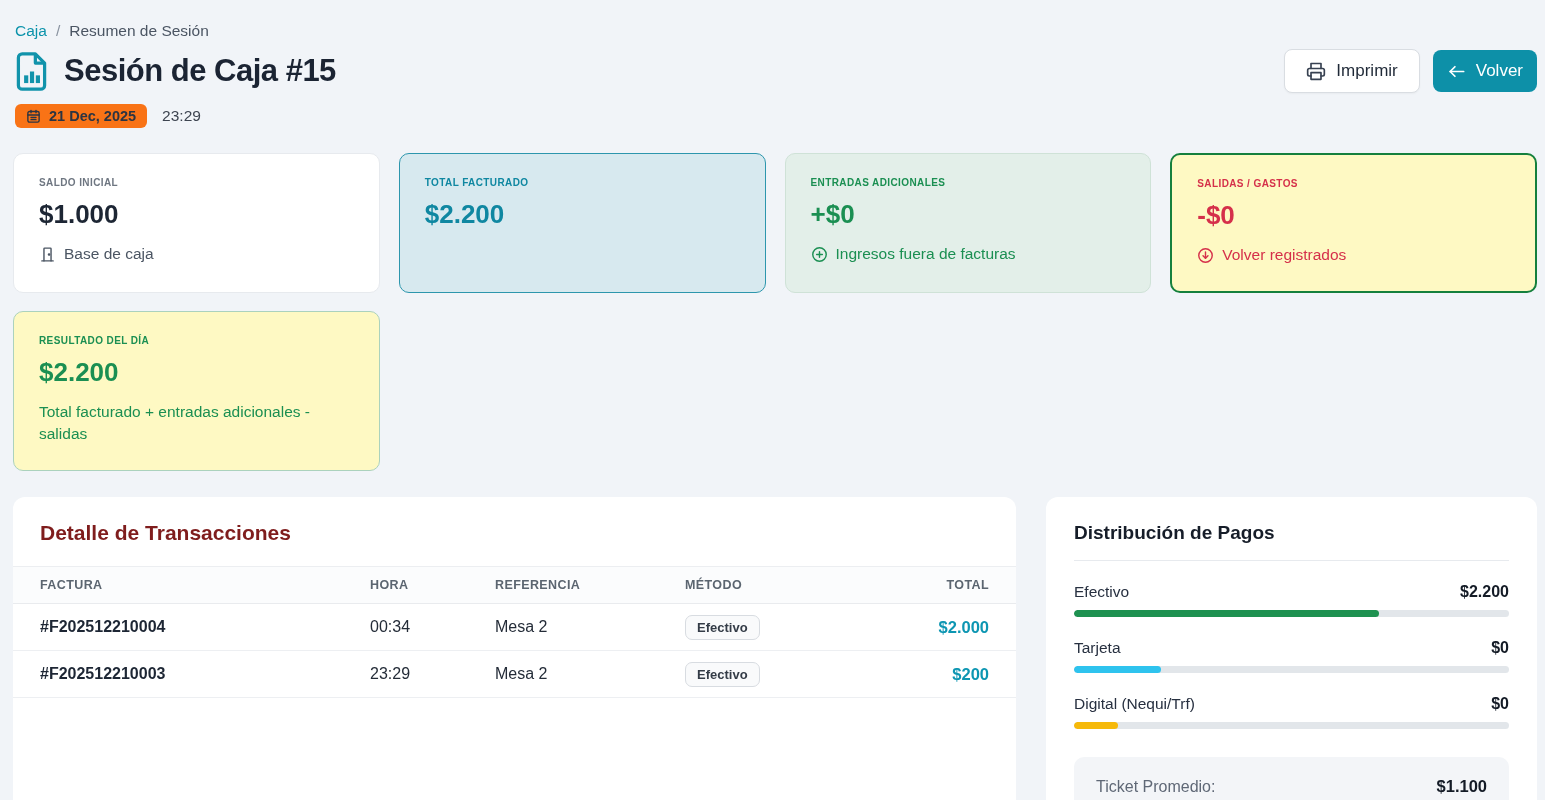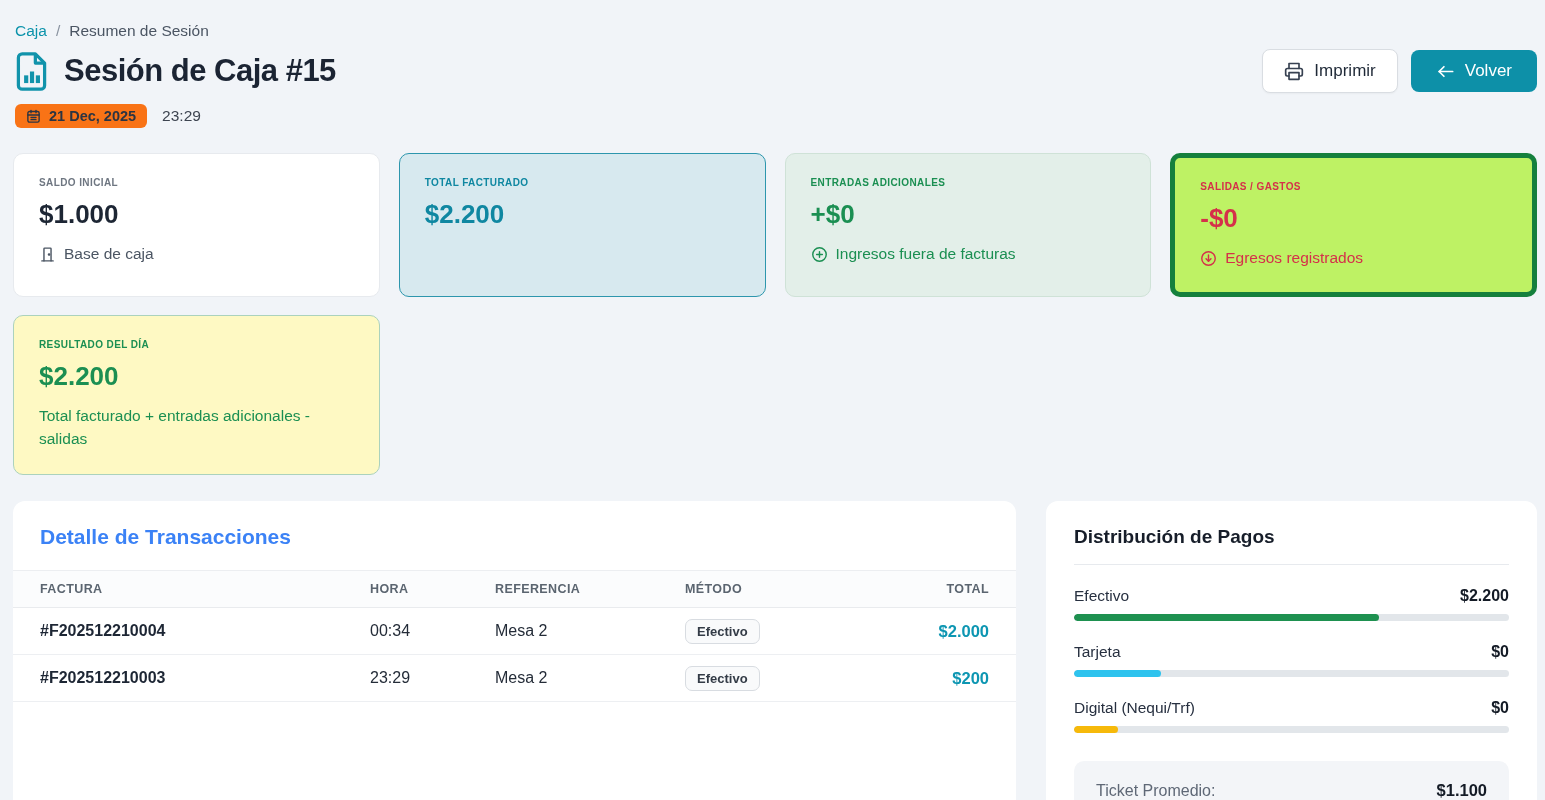--- a/index.html
+++ b/index.html
@@ -17,52 +17,52 @@
   .crumb-sep { color: #8a93a0; }
   .crumb-current { color: #4b5563; }
 
   .title-row { display: flex; align-items: center; gap: 14px; margin-top: 9px; justify-content: center; }
   .title-icon { flex: 0 0 auto; display: flex; }
   .page-title { font-size: 31px; font-weight: 700; color: #1b2433; letter-spacing: -0.5px; }
   .header-actions { margin-left: auto; display: flex; gap: 13px; align-items: center; }
   .btn { display: inline-flex; align-items: center; gap: 10px; border-radius: 8px; font-size: 17px;
          padding: 11px 21px; cursor: pointer; border: none; font-family: inherit; }
   .btn-print { background: #ffffff; border: 1px solid #d9dde2; color: #1f2937; box-shadow: 0 1px 2px rgba(0,0,0,0.04); margin-left: 36px; }
-  .btn-back { background: #0d90a8; color: #ffffff; padding: 11px 25px; }
+  .btn-back { background: #0d90a8; color: #ffffff; padding: 11px 14px; }
 
   .meta-row { display: flex; align-items: center; gap: 15px; margin-top: 11px; margin-left: 2px; }
   .date-badge { display: inline-flex; align-items: center; gap: 8px; background: #f97316;
                 border-radius: 6px; padding: 4px 11px; font-size: 14.5px; font-weight: 700; color: #2b3442; }
   .time-text { font-size: 15.5px; color: #3d4450; }
 
   
   .cards-grid { display: grid; grid-template-columns: repeat(4, 1fr); gap: 19px; margin-top: 25px; }
   .card { border-radius: 10px; padding: 23px 25px; min-height: 140px; }
   .card-saldo     { background: #ffffff; border: 1px solid #e7eaee; }
   .card-facturado { background: #d7e9ef; border: 1.5px solid #2d96ad; }
   .card-entradas  { background: #e3efe9; border: 1px solid #cfe2d7; }
-  .card-salidas   { background: #bef264; border: 5px solid #15803d; }
+  .card-salidas   { background: #fef9c3; border: 2px solid #15803d; }
   .card-resultado { background: #fef9c3; border: 1px solid #abd2bd; min-height: 160px; margin-top: -1px; }
   .card-label { font-size: 10px; font-weight: 700; letter-spacing: 0.4px; }
   .card-value { font-size: 26px; font-weight: 700; margin-top: 11px; }
   .card-note  { font-size: 15.5px; margin-top: 13px; display: flex; align-items: center; gap: 8px; line-height: 1.45; }
   .card-saldo .card-label { color: #6e7681; }
   .card-saldo .card-value { color: #1d2634; }
   .card-saldo .card-note  { color: #4b5563; }
   .card-facturado .card-label, .card-facturado .card-value, .card-facturado .card-note { color: #0f87a1; }
   .card-entradas .card-label, .card-entradas .card-value, .card-entradas .card-note,
   .card-resultado .card-label, .card-resultado .card-value, .card-resultado .card-note { color: #1b8f52; }
   .card-salidas .card-label, .card-salidas .card-value, .card-salidas .card-note { color: #d5304a; }
   .card-note svg { flex: 0 0 auto; }
 
   
   .bottom-grid { display: grid; grid-template-columns: 1fr 491px; gap: 30px; margin-top: 26px; align-items: start; }
   .panel { background: #ffffff; border-radius: 12px; min-height: 345px; }
 
-  .tx-title { font-size: 21px; font-weight: 700; color: #3b82f6; padding: 24px 27px 21px; }
+  .tx-title { font-size: 21px; font-weight: 700; color: #7f1d1d; padding: 24px 27px 21px; }
   .tx-header, .tx-row { display: grid; grid-template-columns: 330px 125px 190px 185px 1fr;
                         align-items: center; padding: 0 27px; }
   .tx-header { height: 38px; background: #fbfcfd; border-top: 1px solid #eceef1; border-bottom: 1px solid #e9ebee;
                font-size: 12.5px; font-weight: 700; color: #5b6570; letter-spacing: 0.4px; }
   .tx-header .col-total { text-align: right; }
   .tx-row { height: 47px; border-bottom: 1px solid #edeff2; font-size: 16px; color: #242c38; }
   .tx-factura { font-weight: 700; color: #1d2634; }
   .tx-total { text-align: right; color: #0d96b2; font-weight: 700; font-size: 16.5px; }
   .method-badge { display: inline-block; border: 1px solid #d8dce1; background: #f9fafb; border-radius: 7px;
                   padding: 4px 11px; font-size: 13px; font-weight: 700; color: #343c47; }
@@ -178,21 +178,21 @@
 
     <div class="card card-salidas">
       <div class="card-label">SALIDAS / GASTOS</div>
       <div class="card-value">-$0</div>
       <div class="card-note">
         <svg width="17" height="17" viewBox="0 0 24 24" fill="none" stroke="#d5304a" stroke-width="2" stroke-linecap="round" stroke-linejoin="round">
           <circle cx="12" cy="12" r="9.5"></circle>
             <line x1="12" y1="7" x2="12" y2="16"></line>
             <polyline points="8.5 12.5 12 16 15.5 12.5"></polyline>
         </svg>
-        <span>Egresos registrados</span>
+        <span>Volver registrados</span>
       </div>
     </div>
 
     <div class="card card-resultado">
       <div class="card-label">RESULTADO DEL DÍA</div>
       <div class="card-value">$2.200</div>
       <div class="card-note">Total facturado + entradas adicionales - salidas</div>
     </div>
 
   </div>

